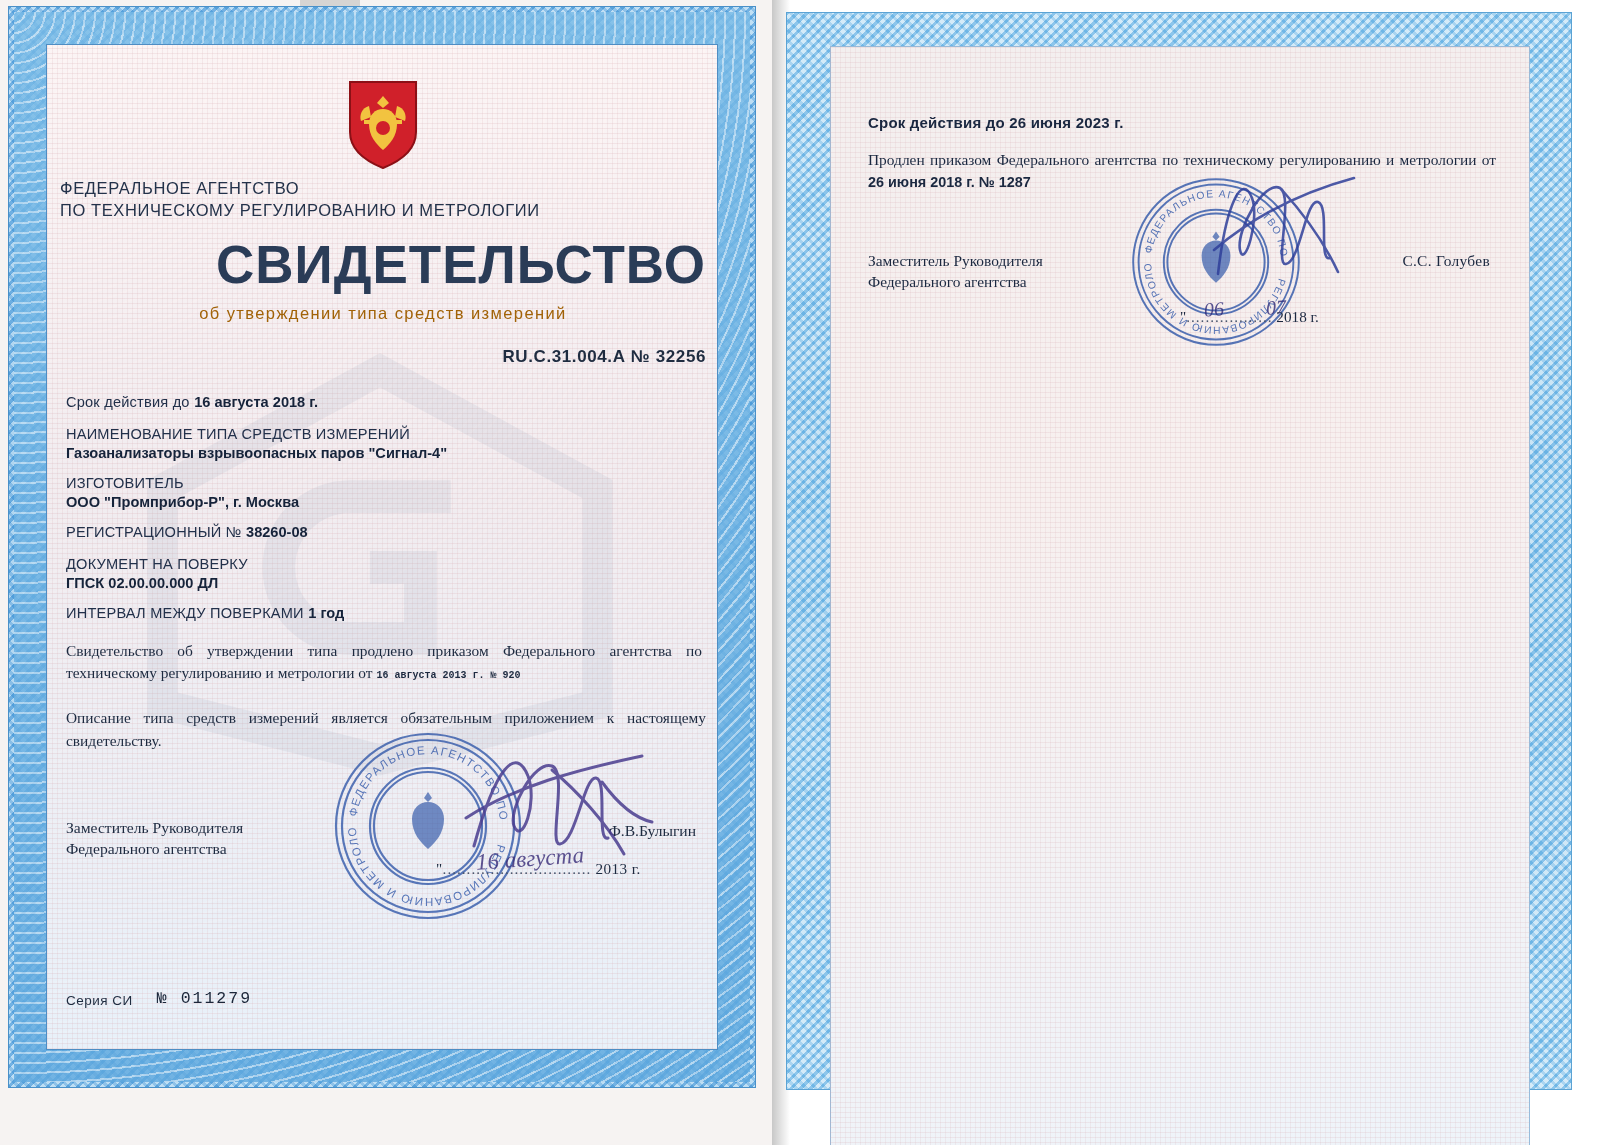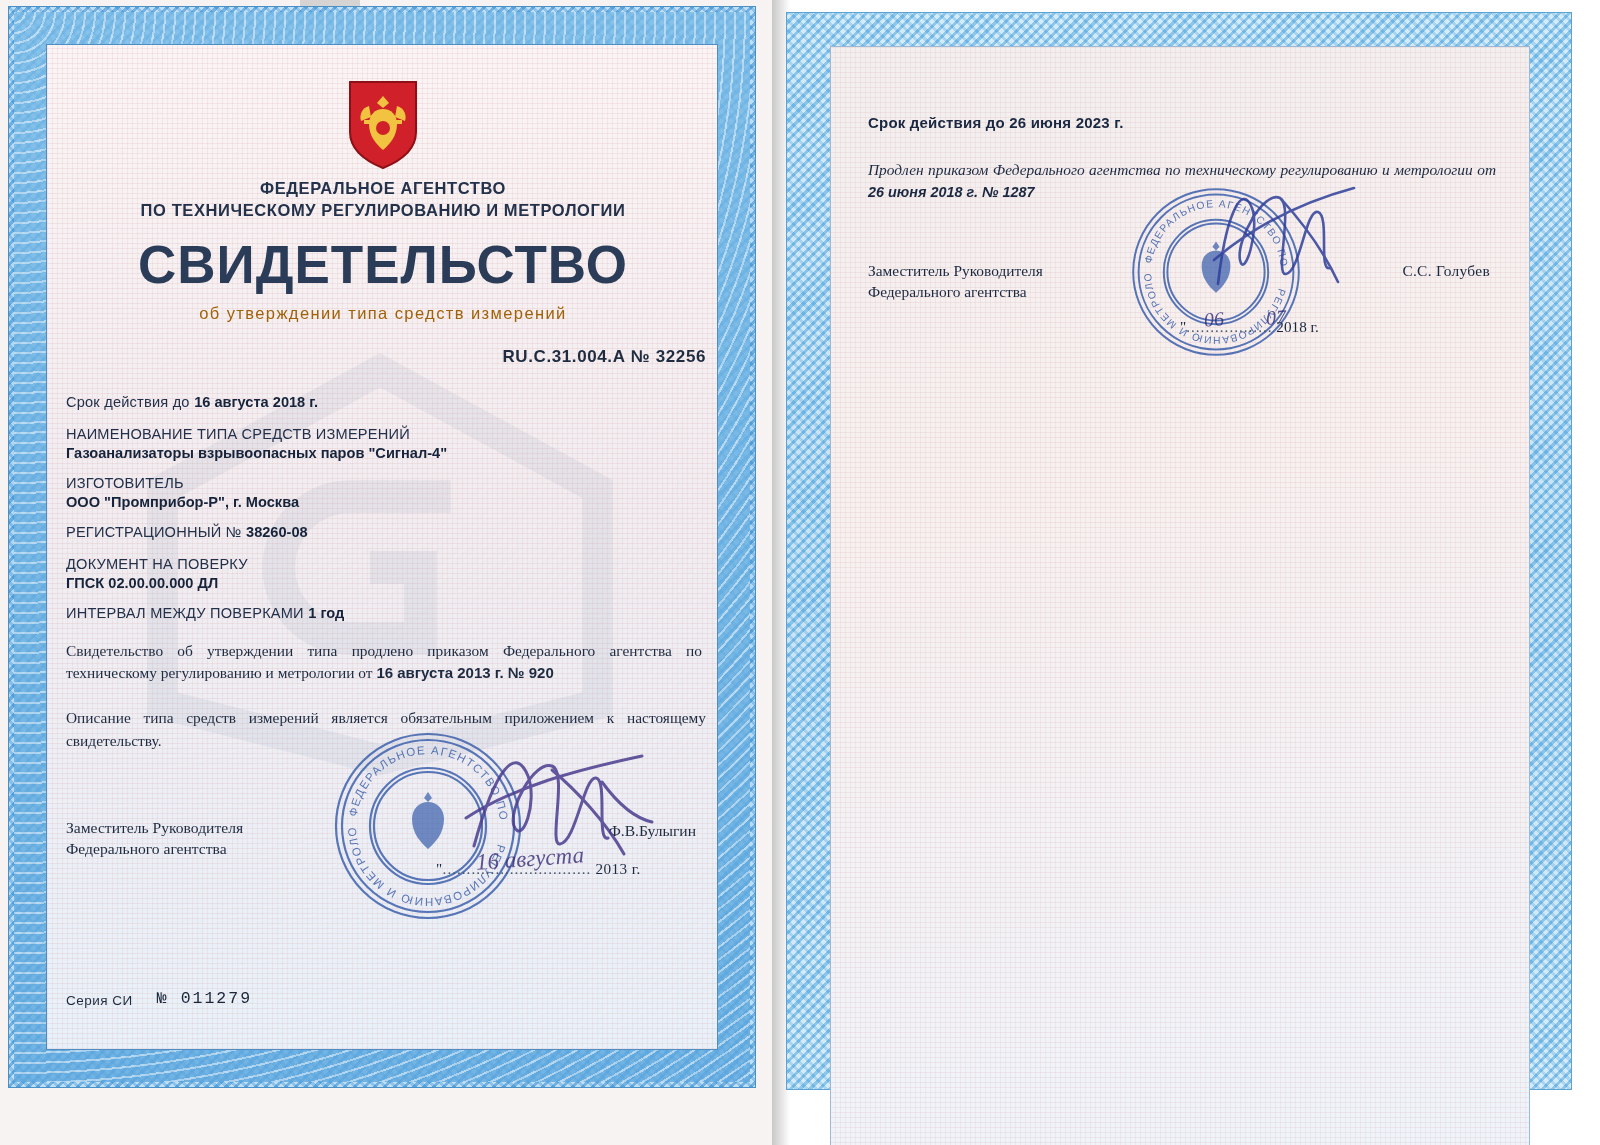--- a/index.html
+++ b/index.html
@@ -81,30 +81,28 @@
 
   .content-left {
     position: absolute;
     left: 60px; top: 58px;
     width: 646px; height: 978px;
   }
 
   .emblem { width: 78px; height: 96px; display:block; margin: 18px auto 6px auto; }
 
   .agency {
-    text-align: center;
     font-size: 16.5px;
     letter-spacing: .6px;
     color: #23324a;
     line-height: 1.32;
     margin-top: 4px;
-    font-weight: bold;
   }
   .title-main {
-    text-align: center;
+    text-align: right;
     font-size: 53px;
     font-weight: bold;
     letter-spacing: 1px;
     color: #2a3c57;
     margin-top: 16px;
     line-height: 1;
   }
   .title-sub {
     text-align: center;
     font-size: 16.5px;
@@ -138,21 +136,21 @@
 
   .para {
     font-family: "Liberation Serif", serif;
     font-size: 15.4px;
     color: #1d2a40;
     line-height: 1.45;
     margin-top: 18px;
     text-align: justify;
     padding-right: 4px;
   }
-  .para b { font-family:Liberation Sans, sans-serif; font-size: 15px; }
+  .para b { font-family:Liberation Mono, monospace; font-size: 10px; }
   .para2 {
     font-family: "Liberation Serif", serif;
     font-size: 15.4px;
     color: #1d2a40;
     line-height: 1.5;
     margin-top: 22px;
     text-align: justify;
   }
 
   .sign-area { position: absolute; left: 6px; bottom: 120px; width: 636px; height: 180px; }
@@ -224,23 +222,22 @@
     background:
       repeating-linear-gradient(0deg, rgba(214,168,175,0.20) 0 1px, rgba(255,255,255,0) 1px 5px),
       repeating-linear-gradient(90deg, rgba(214,168,175,0.16) 0 1px, rgba(255,255,255,0) 1px 5px);
   }
   .rp-content { position:absolute; left: 38px; top: 68px; width: 628px; }
   .rp-line1 {
     font-size: 15px; font-weight: bold; color:#1a2740; letter-spacing:.2px;
   }
   .rp-para {
     font-family:"Liberation Serif", serif;
-    font-size: 15.4px; color:#1b2840; line-height:1.45; margin-top: 28px;
+    font-size: 15.4px; color:#1b2840; line-height:1.45; margin-top: 18px;
     text-align: justify;
-    font-style: italic;
   }
   .rp-para b { font-family:"Liberation Sans", sans-serif; font-size:14.4px; }
   .rp-sign-block { position:relative; margin-top: 56px; height: 150px; }
   .rp-sign-title {
     font-family:"Liberation Serif", serif; font-size: 15.4px; color:#1b2840; line-height:1.4;
     position:absolute; left:0; top:0;
   }
   .rp-sign-name {
     font-family:"Liberation Serif", serif; font-size: 15.4px; color:#1b2840;
     position:absolute; right: 6px; top: 2px; letter-spacing:.3px;

